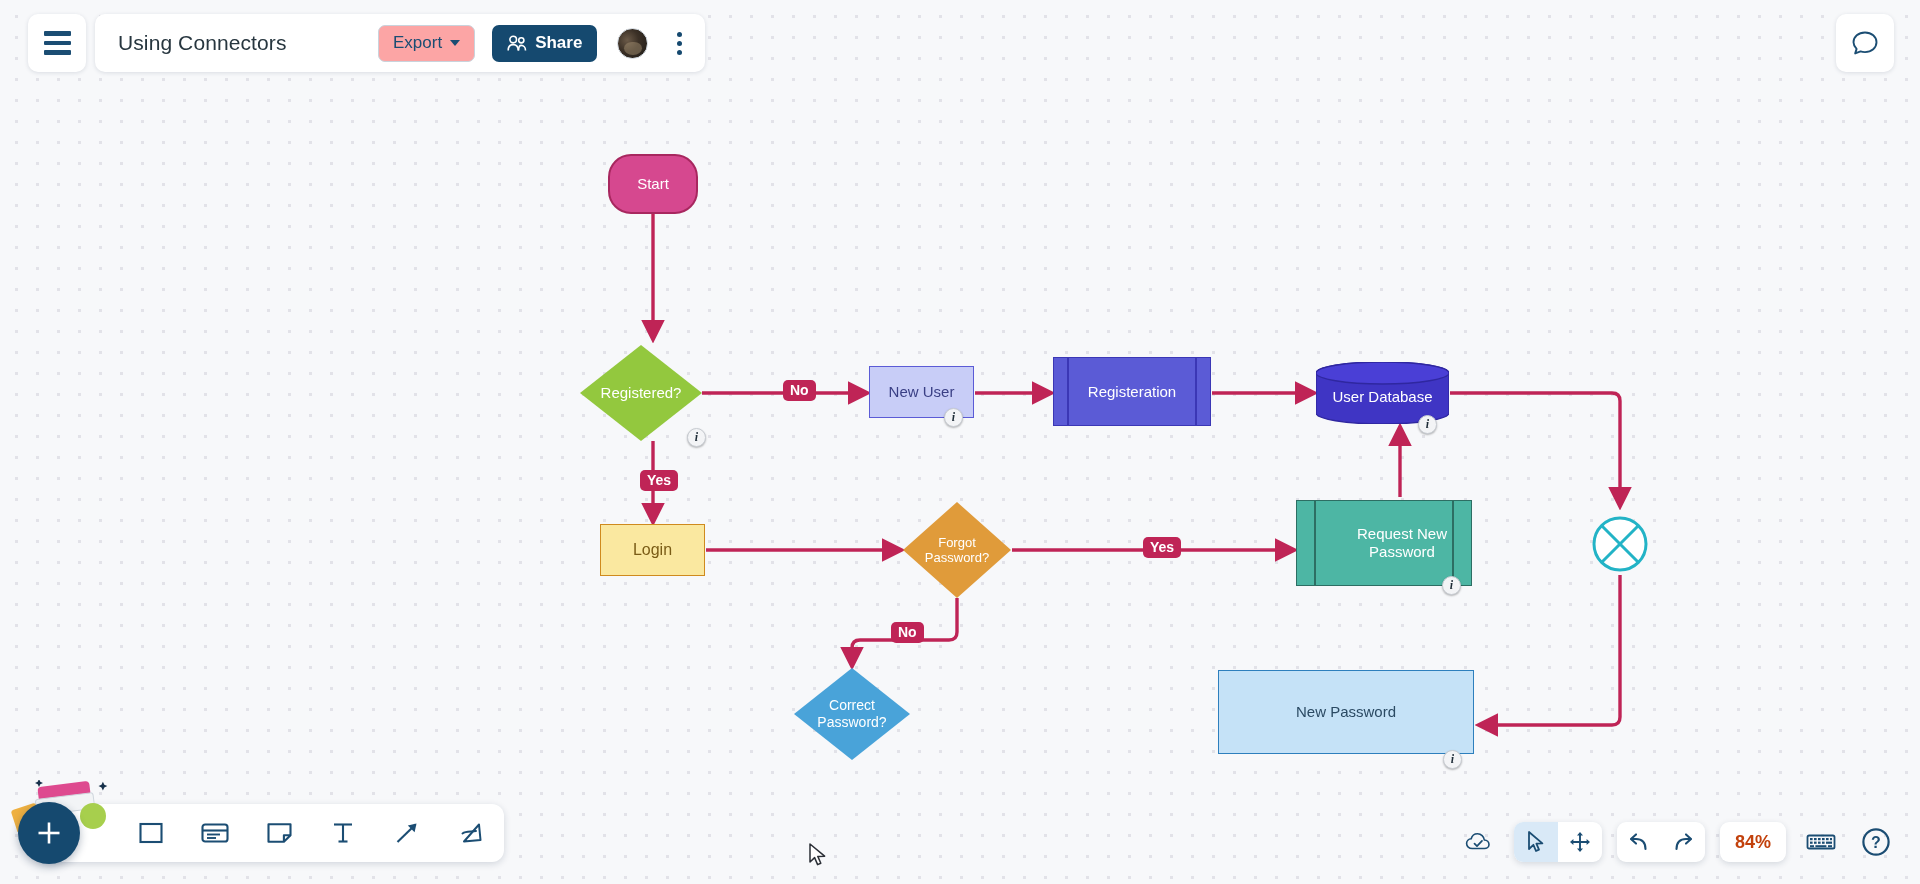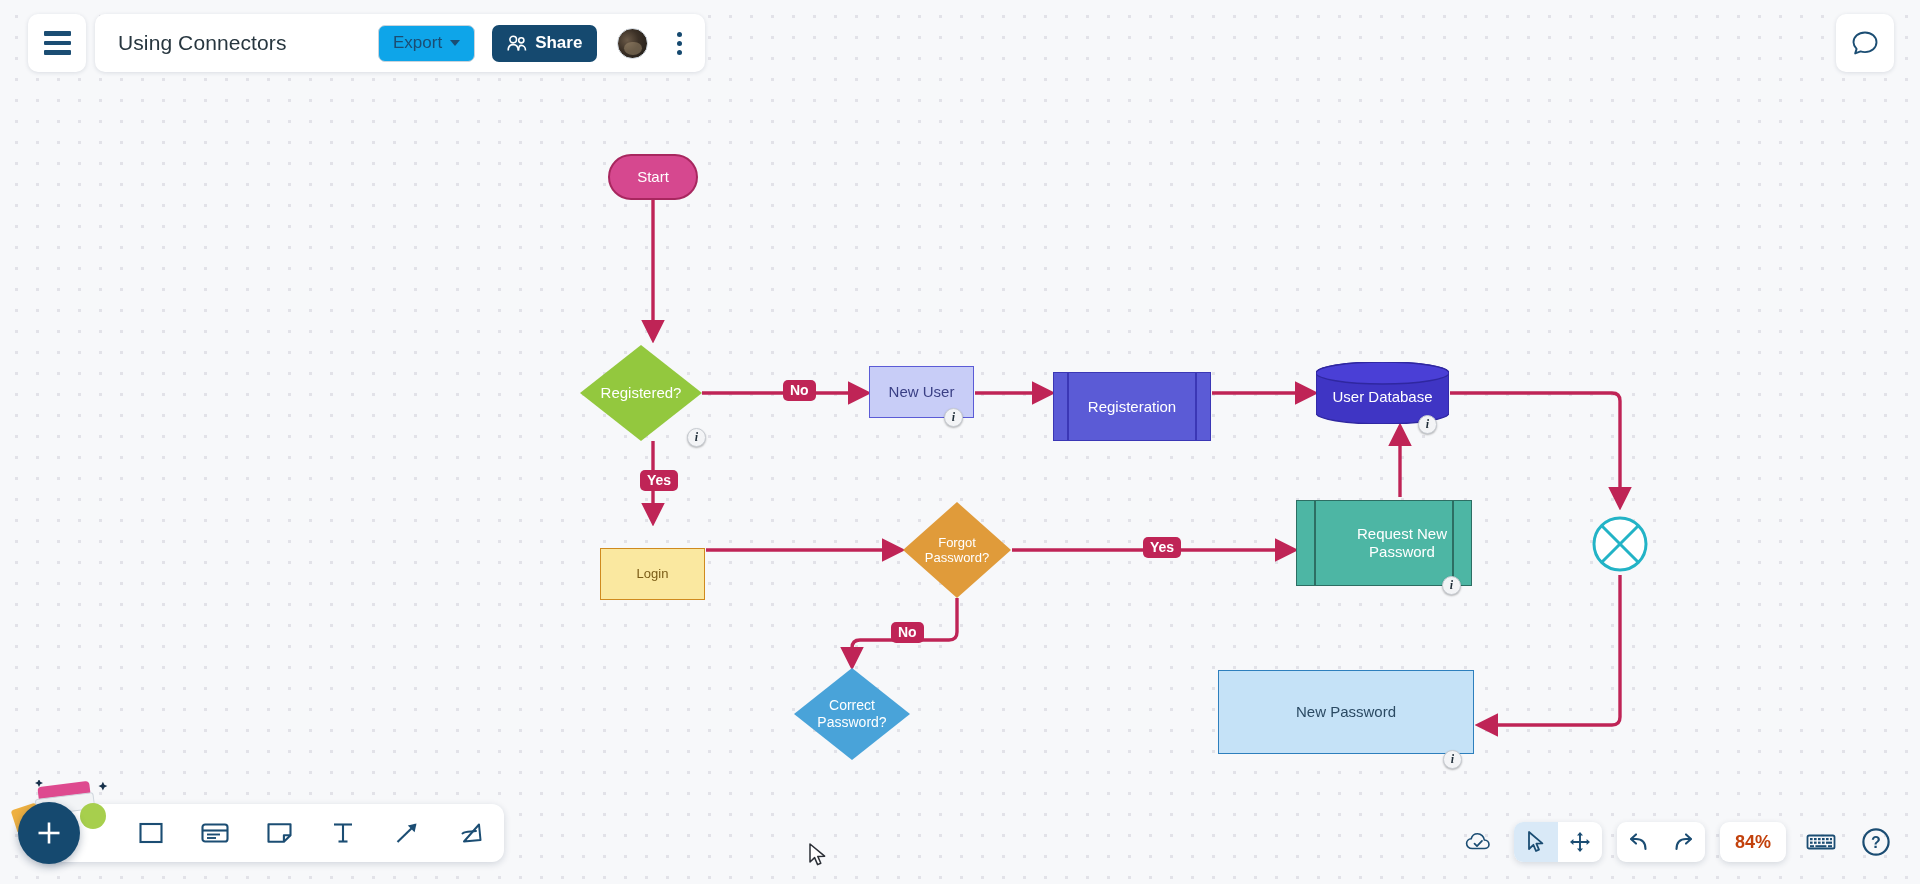--- a/index.html
+++ b/index.html
@@ -38,21 +38,21 @@
     box-shadow: 0 1px 4px rgba(20,40,70,.13);
     display: flex; align-items: center;
     padding: 0 13px 0 23px; gap: 8px;
   }
   .doc-title {
     font-size: 21px; color: #27363f; letter-spacing: .1px;
     min-width: 252px;
   }
   .btn-export {
     height: 37px; border: 1.3px solid #c9d3dc; border-radius: 7px;
-    background: #0ea5e9; color: #1b4d73; font-size: 17px;
+    background: #fca5a5; color: #1b4d73; font-size: 17px;
     display: flex; align-items: center; gap: 8px;
     padding: 0 14px; cursor: pointer;
     font-family: "Liberation Sans", sans-serif;
   }
   .caret {
     width: 0; height: 0;
     border-left: 5.5px solid transparent;
     border-right: 5.5px solid transparent;
     border-top: 6.5px solid #1b4d73;
   }
@@ -195,53 +195,53 @@
         <path d="M1400,497 L1400,428"></path>
 
         <path d="M1620,575 L1620,717 Q1620,725 1612,725 L1480,725"></path>
       </g>
 
       <g stroke="#bf2456" stroke-width="3.4" fill="none">
         <path d="M1450,393 L1612,393 Q1620,393 1620,401 L1620,505" marker-end="url(#ar)"></path>
       </g>
     </svg>
 
-    <div class="node" style="left:608px; top:154px; width:90px; height:46px; background:#d6488f; border:2px solid #a8275f; border-radius:23px; color:#fff; font-size:15px;text-align:right;">
+    <div class="node" style="left:608px; top:154px; width:90px; height:60px; background:#d6488f; border:2px solid #a8275f; border-radius:23px; color:#fff; font-size:15px;text-align:right;">
       <span class="node-label">Start</span>
     </div>
 
     <div class="node" style="left:580px; top:345px; width:122px; height:96px;">
       <svg width="122" height="96" style="position:absolute;inset:0;">
         <polygon points="61,0 122,48 61,96 0,48" fill="#93c83e"></polygon>
       </svg>
       <span class="node-label" style="position:relative;color:#fff;font-size:15px;">Registered?</span>
     </div>
     <div class="info-badge" style="left:687px; top:428px;">i</div>
 
     <div class="node" style="left:869px; top:366px; width:105px; height:52px; background:#c8cdf7; border:1.6px solid #5b5bd6; color:#3a3f85; font-size:15px;">
       <span class="node-label">New User</span>
     </div>
     <div class="info-badge" style="left:944px; top:408px;">i</div>
 
-    <div class="node" style="left:1053px; top:357px; width:158px; height:69px; background:#5b5bd6; border:1.6px solid #3b37b5; color:#fff; font-size:15px;margin-top:15px;">
+    <div class="node" style="left:1053px; top:357px; width:158px; height:69px; background:#5b5bd6; border:1.6px solid #3b37b5; color:#fff; font-size:15px;">
       <span style="position:absolute;left:13px;top:0;bottom:0;width:1.6px;background:#3b37b5;"></span>
       <span style="position:absolute;right:13px;top:0;bottom:0;width:1.6px;background:#3b37b5;"></span>
       <span class="node-label" style="position:relative;">Registeration</span>
     </div>
 
     <div class="node" style="left:1316px; top:362px; width:133px; height:62px;">
       <svg width="133" height="62" style="position:absolute;inset:0;">
         <path d="M0,11 a66.5,11 0 0,1 133,0 L133,51 a66.5,11 0 0,1 -133,0 z" fill="#3f35c4" stroke="#2f27a0" stroke-width="1.4"></path>
         <ellipse cx="66.5" cy="11" rx="66.5" ry="11" fill="#4a3fd6" stroke="#2f27a0" stroke-width="1.4"></ellipse>
       </svg>
       <span class="node-label" style="position:relative;color:#fff;font-size:15px;padding-top:8px;">User Database</span>
     </div>
     <div class="info-badge" style="left:1418px; top:415px;">i</div>
 
-    <div class="node" style="left:600px; top:548px; width:105px; height:52px; background:#fae8a0; border:1.8px solid #cf8a1e; color:#7a5c16; font-size:13px;">
+    <div class="node" style="left:600px; top:524px; width:105px; height:52px; background:#fae8a0; border:1.8px solid #cf8a1e; color:#7a5c16; font-size:16px;">
       <span class="node-label">Login</span>
     </div>
 
     <div class="node" style="left:903px; top:502px; width:108px; height:96px;">
       <svg width="108" height="96" style="position:absolute;inset:0;">
         <polygon points="54,0 108,48 54,96 0,48" fill="#e09b3a"></polygon>
       </svg>
       <span class="node-label" style="position:relative;color:#fff;font-size:13px;white-space:pre-line;">Forgot
 Password?</span>
     </div>

